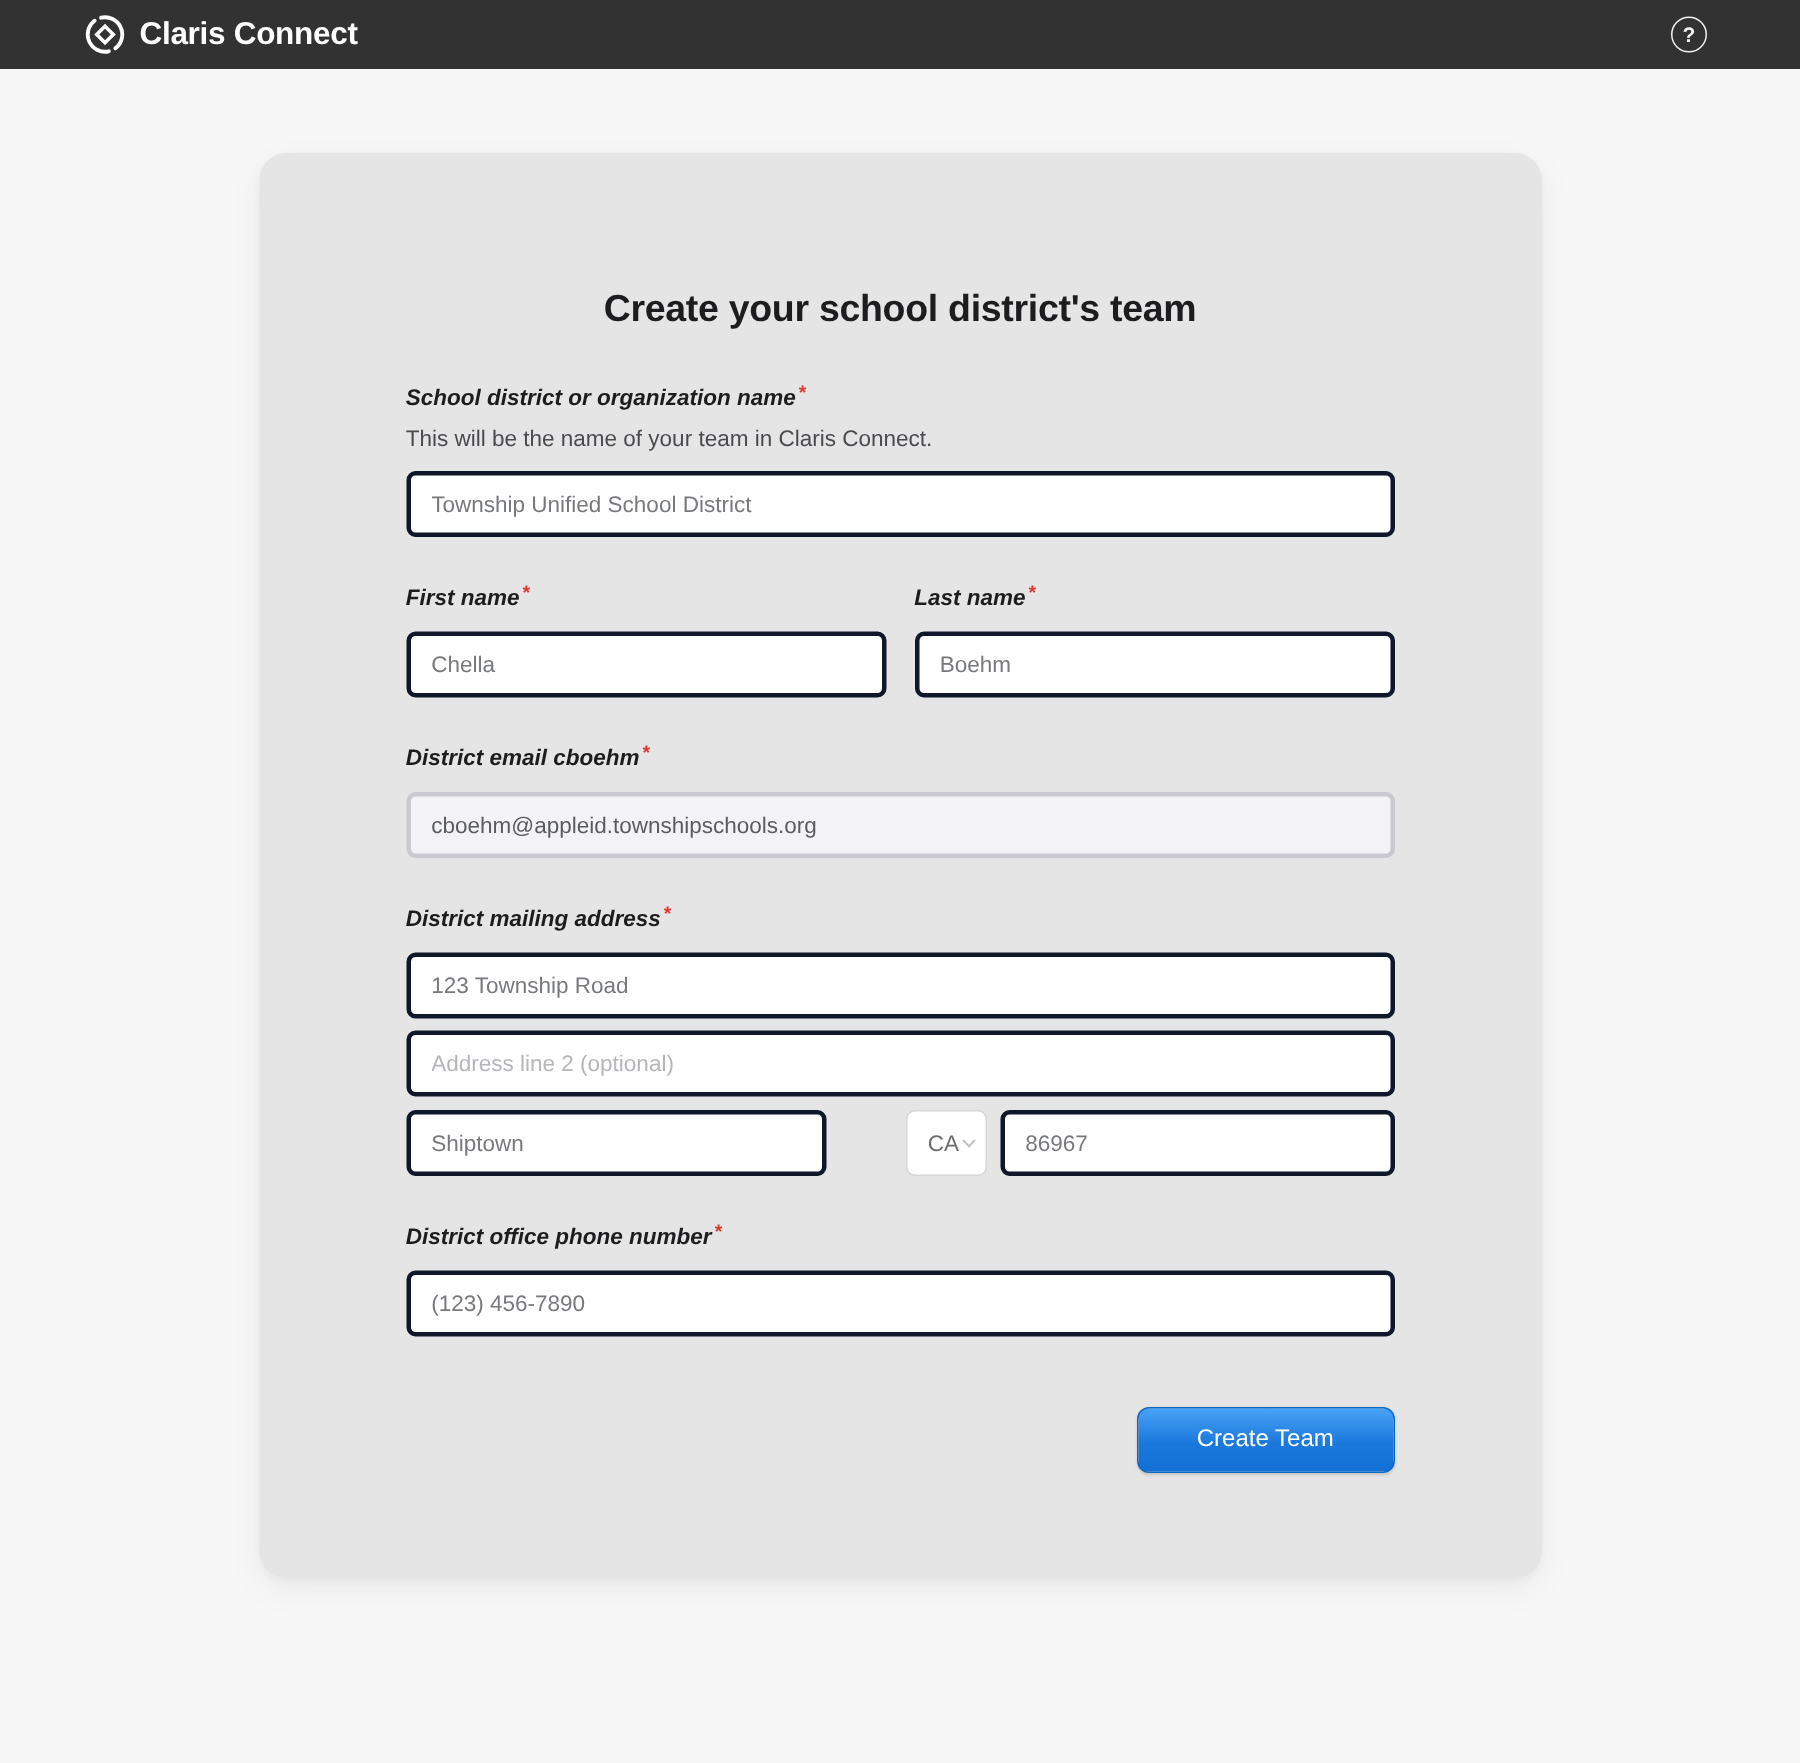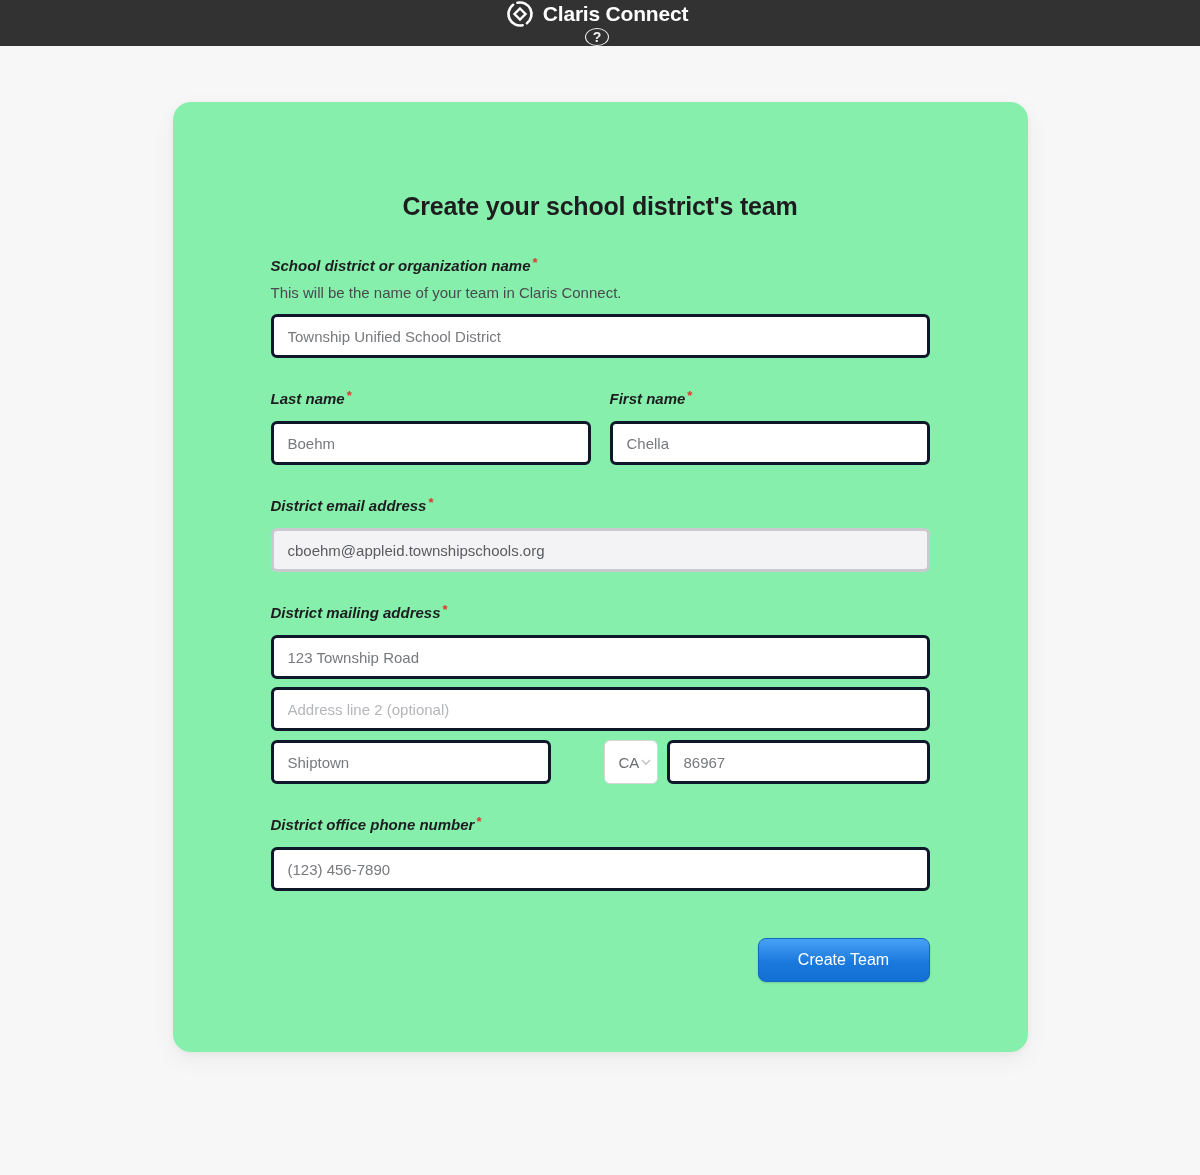--- a/index.html
+++ b/index.html
@@ -11,21 +11,20 @@
   }
 
   
   .top-bar {
     height: 46px;
     background: #323232;
     display: flex;
     align-items: center;
     justify-content: space-between;
     padding: 0 62px 0 56px;
-    flex-direction: column;
   }
   .brand {
     display: flex;
     align-items: center;
     gap: 9px;
     cursor: pointer;
   }
   .brand-name {
     color: #ffffff;
     font-size: 21px;
@@ -46,21 +45,21 @@
     cursor: pointer;
     user-select: none;
   }
 
   
   .page-body { padding-top: 56px; padding-bottom: 132px; }
   .card {
     width: 855px;
     min-height: 941px;
     margin: 0 auto;
-    background: #86efac;
+    background: #e5e5e5;
     border-radius: 18px;
     box-shadow: 0 8px 24px rgba(0,0,0,0.05), 0 2px 6px rgba(0,0,0,0.04);
     padding: 90px 98px 70px;
   }
   .page-title {
     text-align: center;
     font-size: 25px;
     font-weight: 700;
     color: #1d1d1f;
     letter-spacing: -0.2px;
@@ -179,31 +178,31 @@
     <h1 class="page-title">Create your school district's team</h1>
 
     <div class="field first">
       <span class="field-label">School district or organization name</span><span class="req">*</span>
       <div class="helper">This will be the name of your team in Claris Connect.</div>
       <input class="text-input" type="text" value="Township Unified School District" style="">
     </div>
 
     <div class="row field">
       <div class="col">
+        <span class="field-label">First name</span><span class="req">*</span>
+        <input class="text-input" type="text" value="Chella" style="">
+      </div>
+      <div class="col">
         <span class="field-label">Last name</span><span class="req">*</span>
         <input class="text-input" type="text" value="Boehm" style="">
       </div>
-      <div class="col">
-        <span class="field-label">First name</span><span class="req">*</span>
-        <input class="text-input" type="text" value="Chella" style="">
-      </div>
     </div>
 
     <div class="field">
-      <span class="field-label">District email address</span><span class="req">*</span>
+      <span class="field-label">District email cboehm</span><span class="req">*</span>
       <input class="text-input readonly" type="text" readonly="" value="cboehm@appleid.townshipschools.org" style="">
     </div>
 
     <div class="field">
       <span class="field-label">District mailing address</span><span class="req">*</span>
       <input class="text-input" type="text" value="123 Township Road" style="">
       <input class="text-input stacked-input" type="text" placeholder="Address line 2 (optional)" style="">
       <div class="addr-row">
         <div class="city">
             <input class="text-input" type="text" value="Shiptown" style="">

